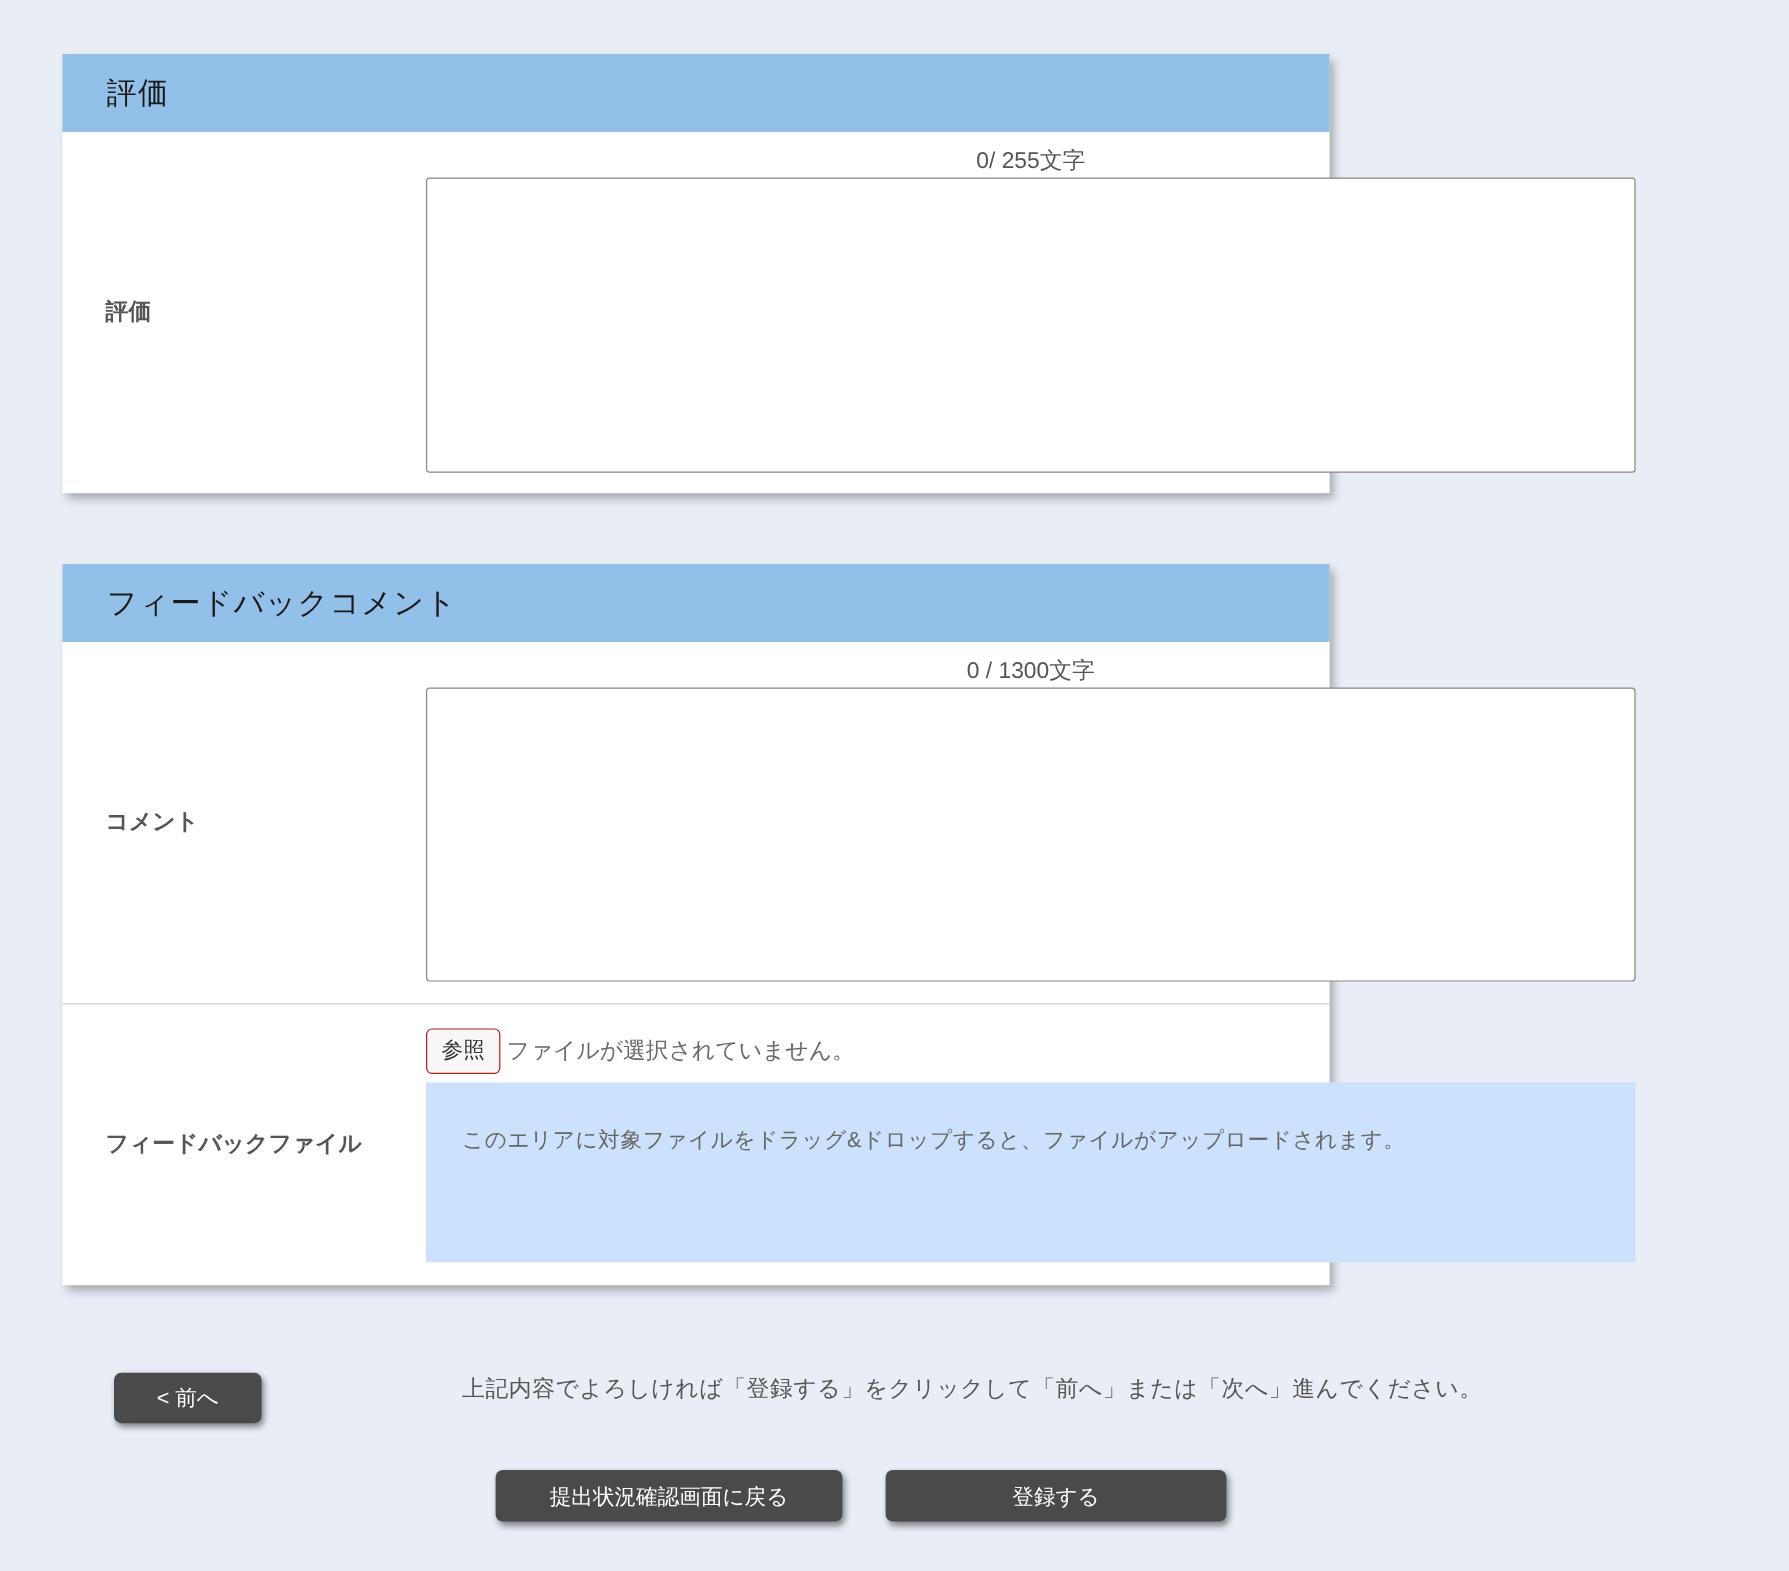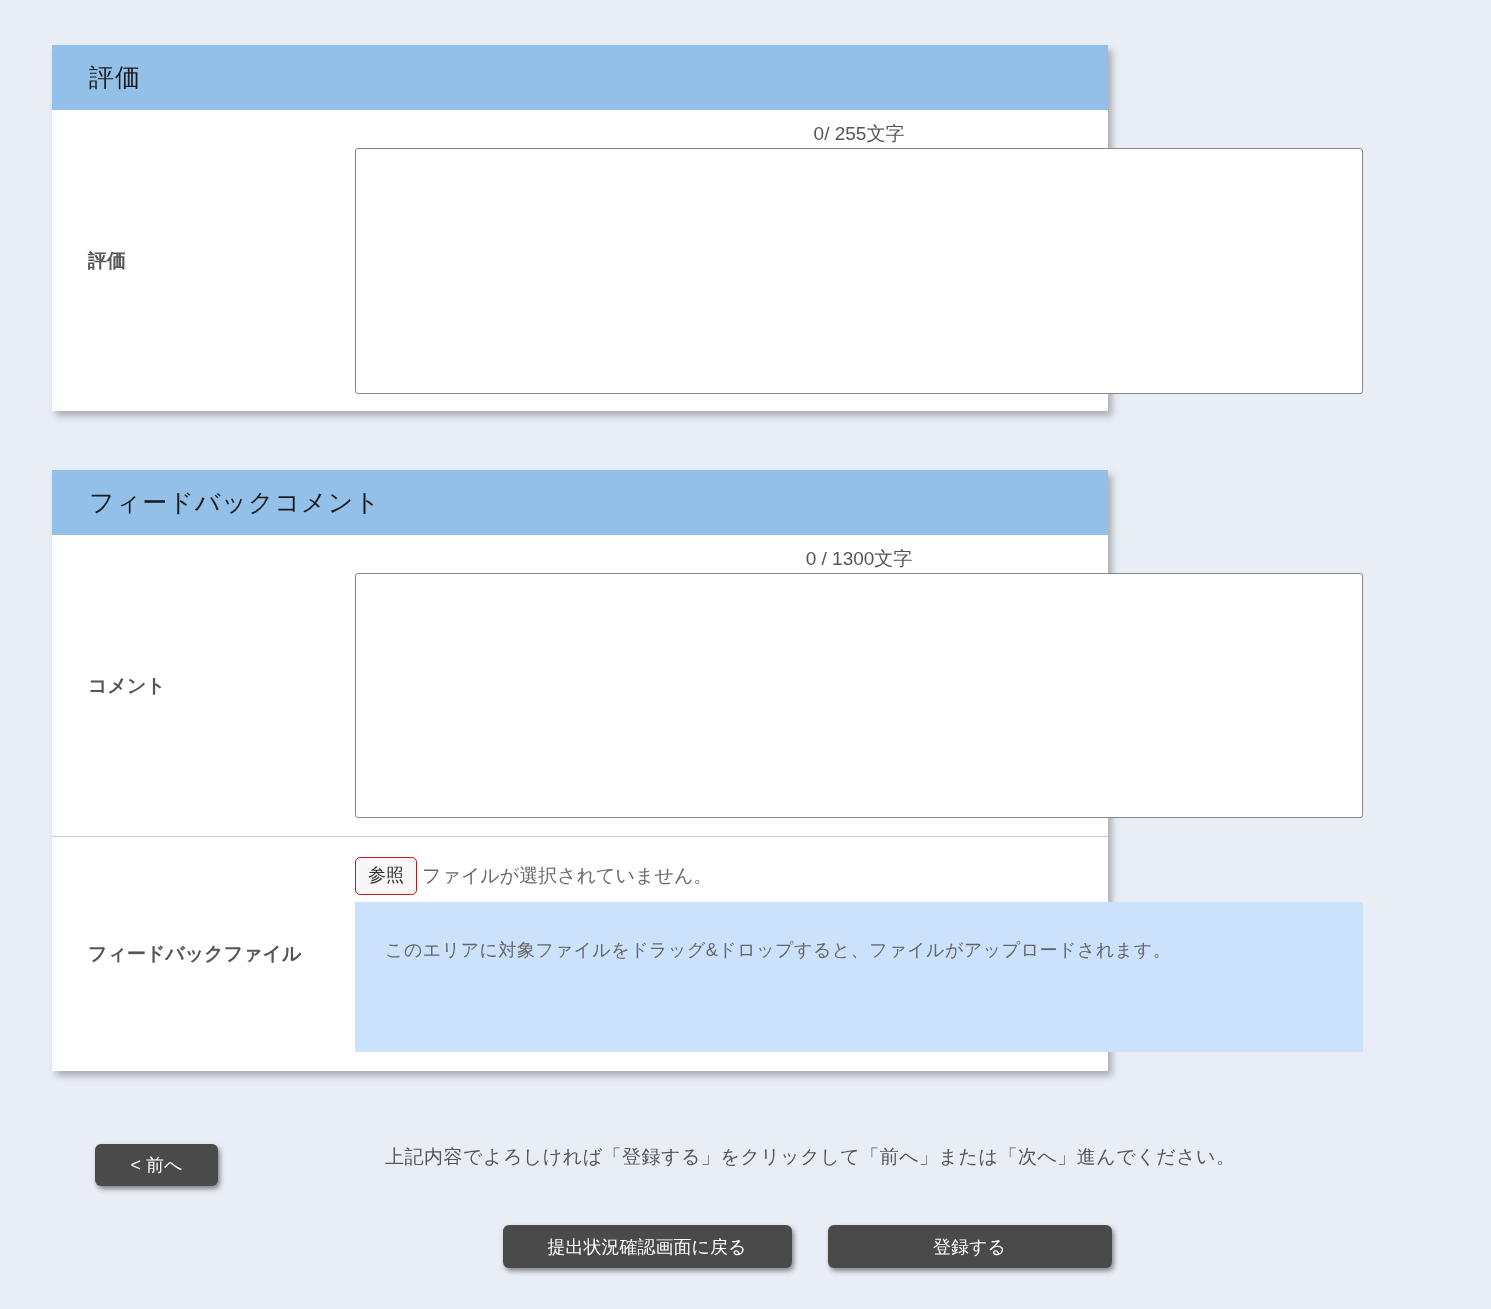--- a/index.html
+++ b/index.html
@@ -147,21 +147,20 @@
     font-size: 19px;
     color: #555;
     letter-spacing: 0.5px;
   }
   .footer-line2 {
     position: absolute;
     top: 1225px;
     left: 0;
     width: 1201px;
     display: flex;
-    justify-content: center;
   }
   .back-btn {
     margin-left: 413px;
     width: 289px;
     height: 43px;
     font-size: 18px;
   }
   .register-btn {
     margin-left: 36px;
     width: 284px;

